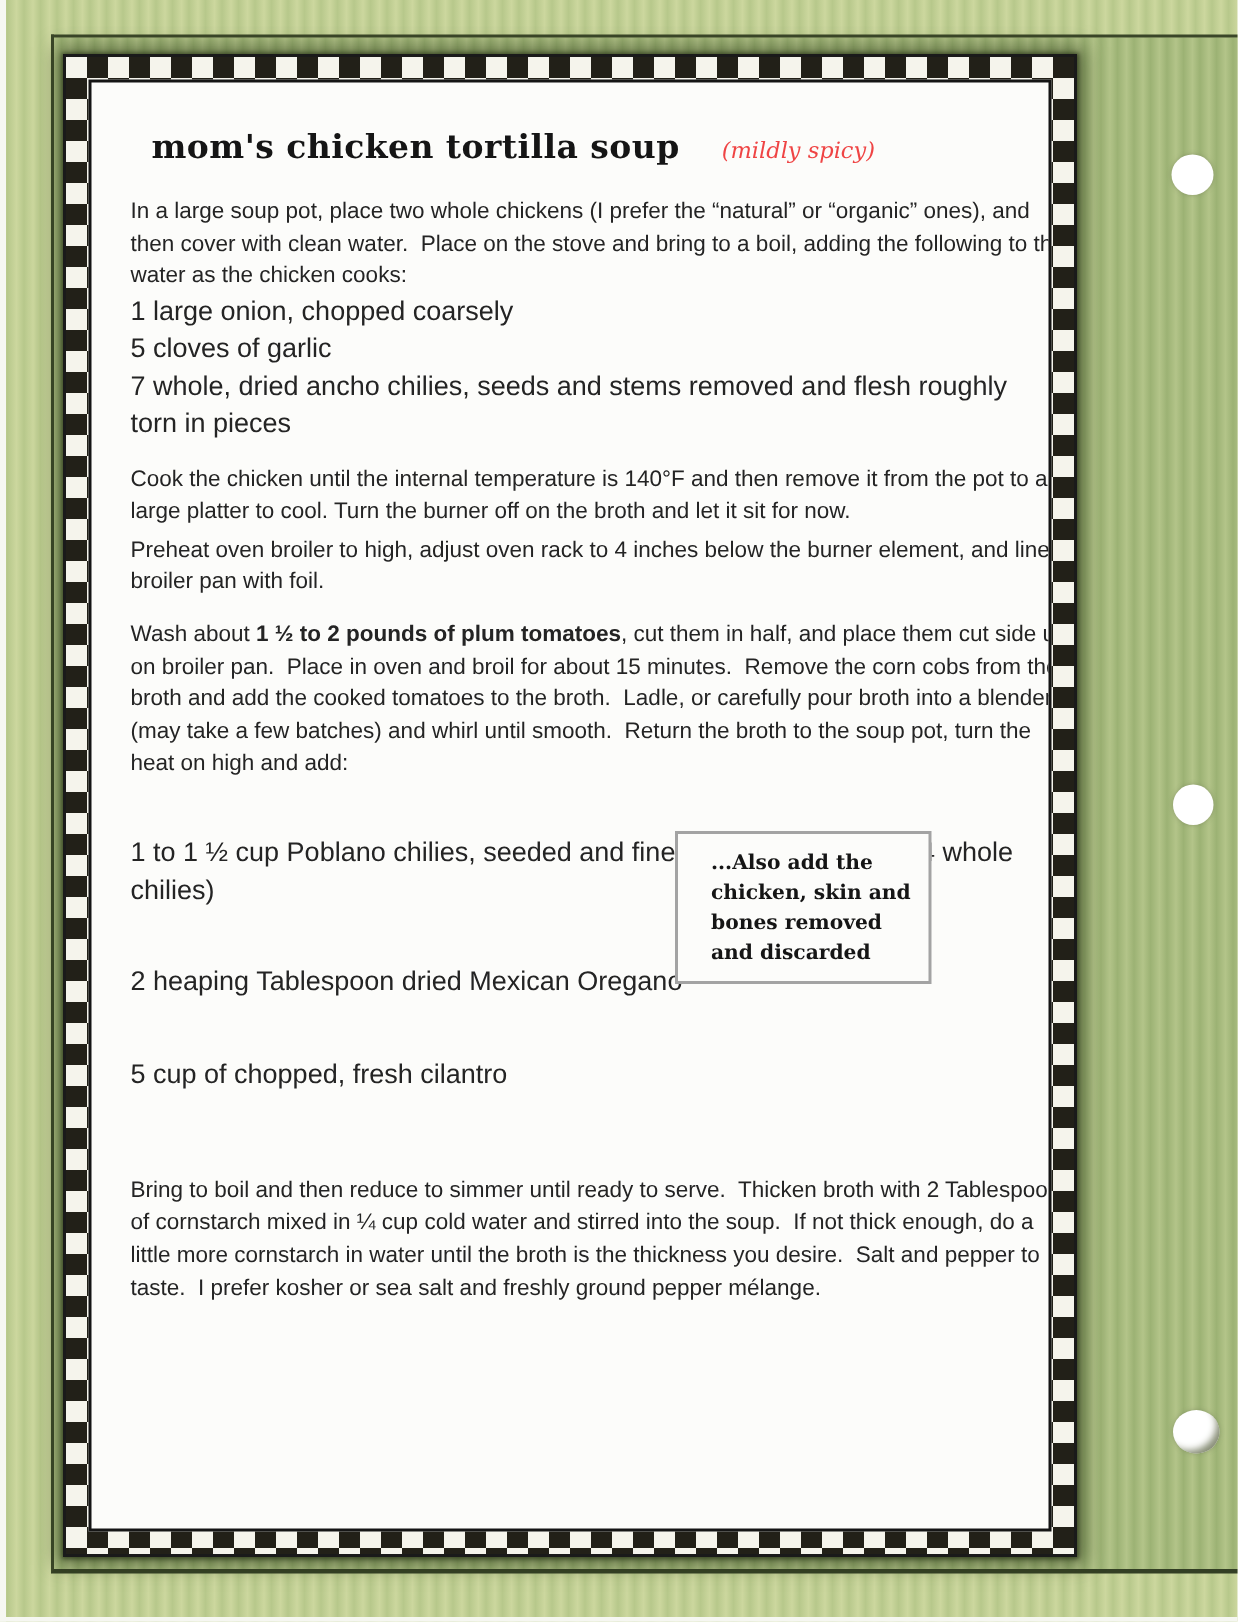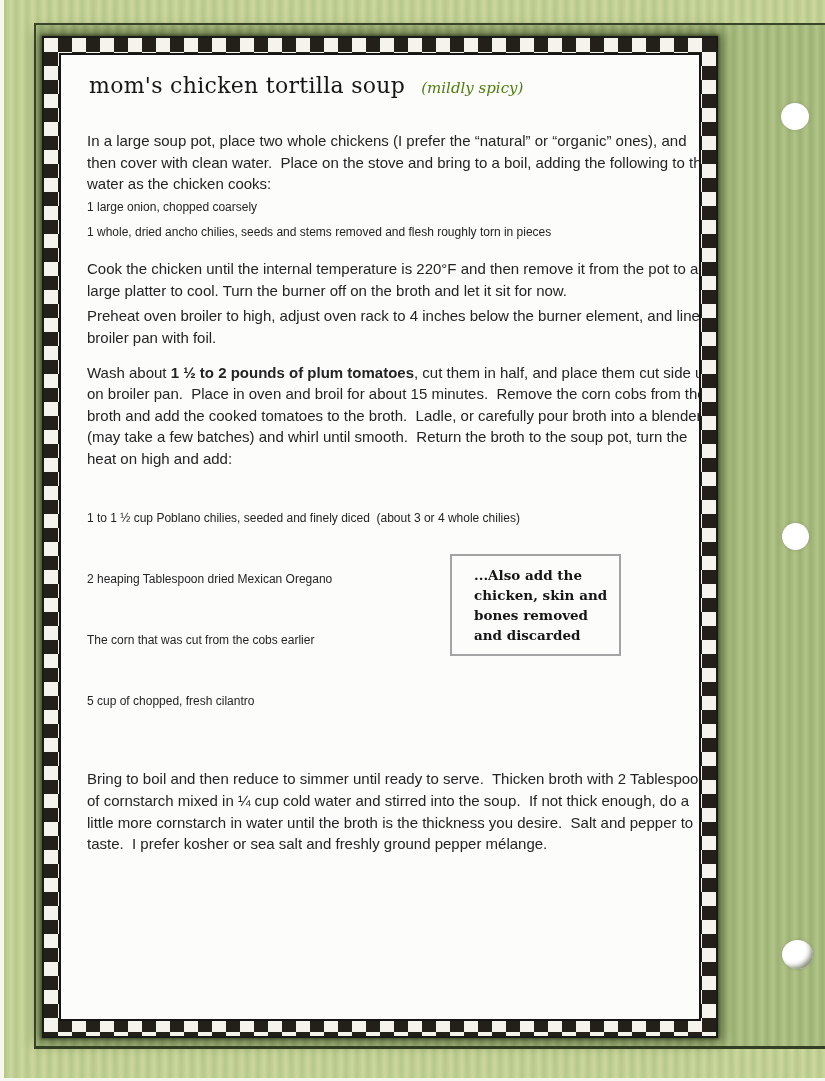--- a/index.html
+++ b/index.html
@@ -22,34 +22,34 @@
     border:2px solid #1a1a1a;
     box-shadow: 0 0 12px 5px rgba(52,66,30,0.62), 0 0 3px 1px rgba(40,50,25,0.8);
   }
   .paper {
     width:100%; height:100%; box-sizing:border-box; position:relative; overflow:hidden;
     background:#fcfcfa; border:2px solid #151515;
     padding:10px 14px 0 26px;
   }
   .title-row { margin:8px 0 0 2px; height:34px; display:flex; align-items:baseline; }
   h1.title {
-    margin:0; font-family:"DejaVu Serif", serif; font-weight:normal;
+    margin:12px; font-family:"DejaVu Serif", serif; font-weight:bold;
     font-size:22px; letter-spacing:0.3px; color:#151515;
   }
   .subtitle {
     margin-left:16px; font-family:"DejaVu Serif", serif; font-style:italic;
-    font-size:15px; color:#4d7c0f;
+    font-size:15px; color:#ef4444;
   }
   .para {
     margin:0; width:630px; font-size:15px; line-height:21.6px;
     white-space:pre-wrap; color:#242424;
   }
   .para b { font-weight:bold; }
   ul.ing { list-style:none; margin:0; padding:0; }
-  ul.ing li { font-size:12px; line-height:25.2px; }
+  ul.ing li { font-size:18px; line-height:25.2px; }
   .ing-broth { margin:3px 0 0 10px; }
   .ing-soup  { margin:5px 0 0 1px; width:640px; white-space:pre-wrap; }
   .mt-para1    { margin-top:23px; }
   .mt-cook     { margin-top:13px; }
   .mt-preheat  { margin-top:4px;  }
   .mt-tomato   { margin-top:13px; }
   .mt-simmer   { margin-top:18px; }
   .note-box {
     position:absolute; left:389px; top:499px; width:171px; height:102px;
     box-sizing:border-box; border:2px solid #a3a3a3; background:#fcfcfa;
@@ -78,32 +78,32 @@
 
     <div class="title-row">
       <h1 class="title">mom's chicken tortilla soup</h1>
       <span class="subtitle">(mildly spicy)</span>
     </div>
 
     <p class="para mt-para1">In a large soup pot, place two whole chickens (I prefer the “natural” or “organic” ones), and then cover with clean water.  Place on the stove and bring to a boil, adding the following to the water as the chicken cooks:</p>
 
     <ul class="ing ing-broth">
       <li>1 large onion, chopped coarsely</li>
-      <li>1 whole, dried ancho chilies, seeds and stems removed and flesh roughly torn in pieces</li>
+      <li>5 cloves of garlic</li>
+      <li>7 whole, dried ancho chilies, seeds and stems removed and flesh roughly torn in pieces</li>
     </ul>
 
-    <p class="para mt-cook">Cook the chicken until the internal temperature is 220°F and then remove it from the pot to a large platter to cool. Turn the burner off on the broth and let it sit for now.</p>
+    <p class="para mt-cook">Cook the chicken until the internal temperature is 140°F and then remove it from the pot to a large platter to cool. Turn the burner off on the broth and let it sit for now.</p>
     <p class="para mt-preheat">Preheat oven broiler to high, adjust oven rack to 4 inches below the burner element, and line a broiler pan with foil.</p>
 
     <p class="para mt-tomato"><span>Wash about </span><b>1 ½ to 2 pounds of plum tomatoes</b><span>, cut them in half, and place them cut side up on broiler pan.  Place in oven and broil for about 15 minutes.  Remove the corn cobs from the broth and add the cooked tomatoes to the broth.  Ladle, or carefully pour broth into a blender (may take a few batches) and whirl until smooth.  Return the broth to the soup pot, turn the heat on high and add:</span></p>
 
     <ul class="ing ing-soup">
       <li>1 to 1 ½ cup Poblano chilies, seeded and finely diced  (about 3 or 4 whole chilies)</li>
       <li>2 heaping Tablespoon dried Mexican Oregano</li>
-      <li>The corn that was cut from the cobs earlier</li>
       <li>5 cup of chopped, fresh cilantro</li>
     </ul>
 
     <div class="note-box">
       <span>...Also add the chicken, skin and bones removed and discarded</span>
     </div>
 
     <p class="para mt-simmer">Bring to boil and then reduce to simmer until ready to serve.  Thicken broth with 2 Tablespoons of cornstarch mixed in ¼ cup cold water and stirred into the soup.  If not thick enough, do a little more cornstarch in water until the broth is the thickness you desire.  Salt and pepper to taste.  I prefer kosher or sea salt and freshly ground pepper mélange.</p>
 
   </div>

